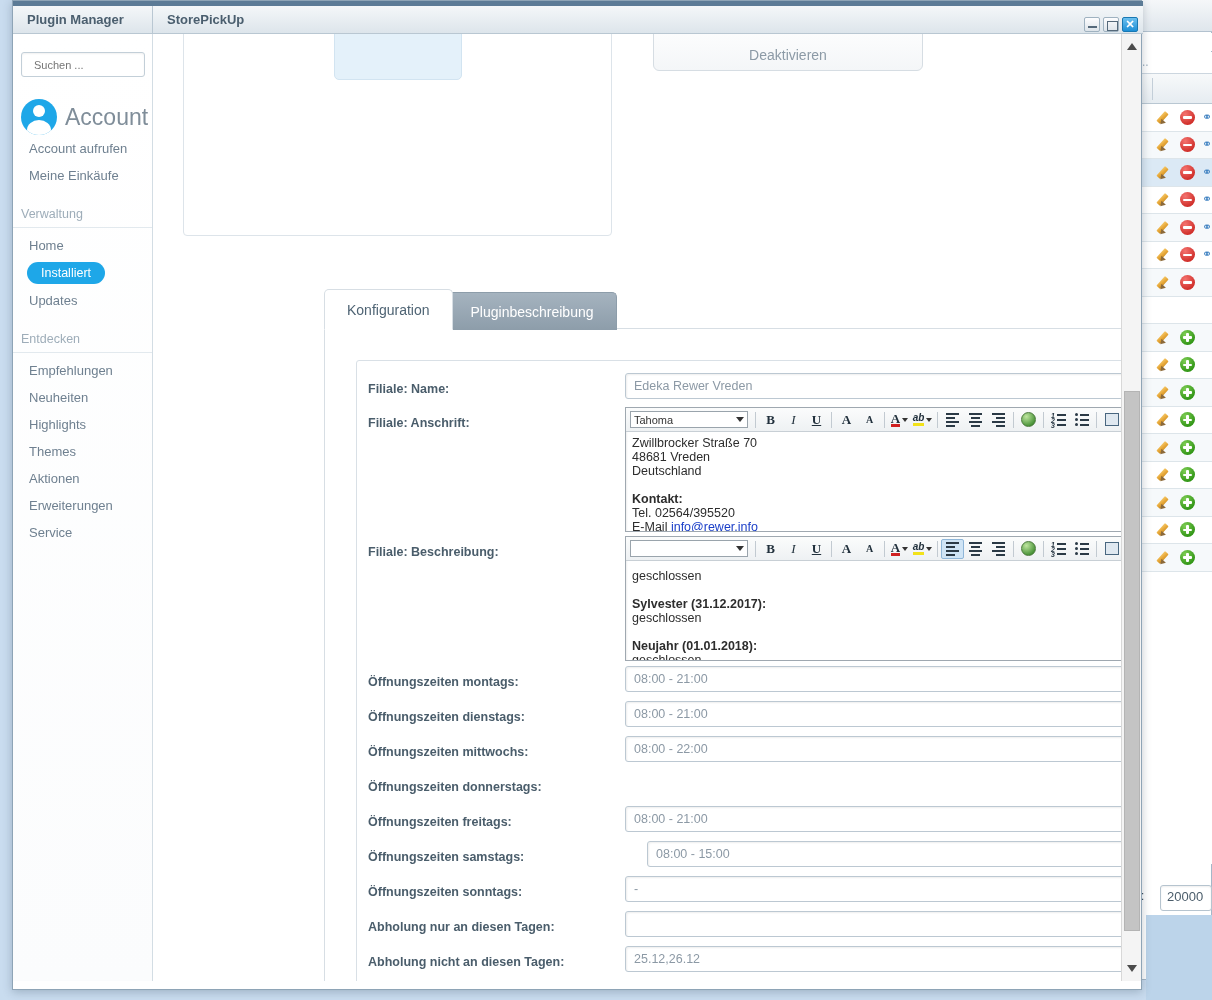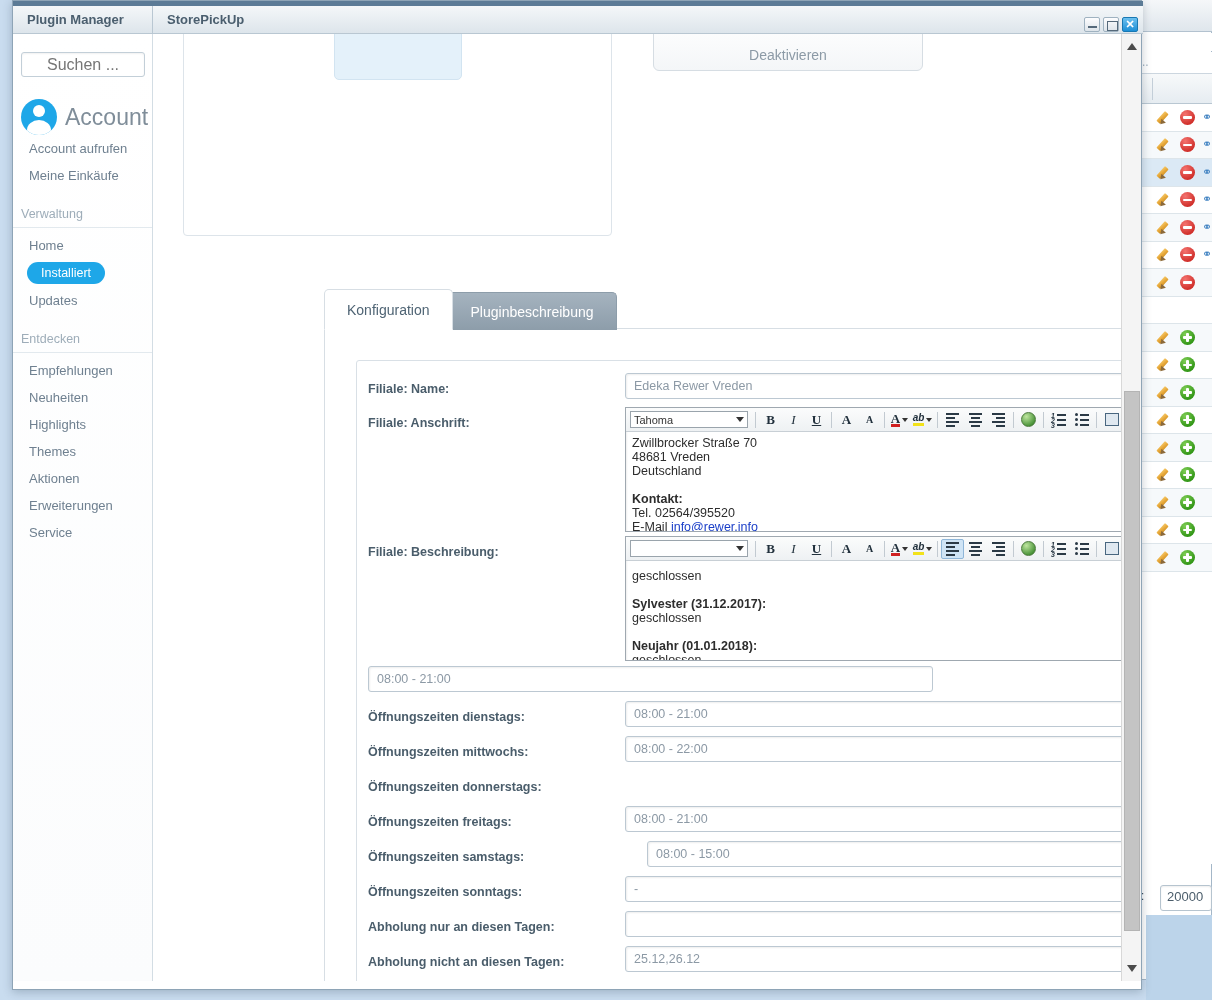--- a/index.html
+++ b/index.html
@@ -161,21 +161,21 @@
 
   
   #sidebar {
     position: absolute; left: 0; top: 33px; width: 140px; height: 947px;
     background: linear-gradient(#ffffff, #fbfcfd);
     border-right: 1px solid #d3dde4;
   }
   #side-search {
     display: block; margin: 18px 8px 0 8px; width: 124px; height: 25px;
     border: 1px solid #c3cfd8; border-radius: 3px; background: #fff;
-    padding: 0 25px; font-size: 16px; color: #9aa9b5;
+    padding: 0 12px; font-size: 11px; color: #9aa9b5;
     font-family: "Liberation Sans", sans-serif;
     box-shadow: inset 0 1px 2px rgba(0,0,0,.06);
   }
   #account-block {
     display: flex; align-items: center; gap: 8px; margin: 22px 0 0 8px;
   }
   #avatar {
     width: 36px; height: 36px; border-radius: 50%;
     background: #1ea7e8; position: relative; overflow: hidden; flex: 0 0 auto;
   }
@@ -734,20 +734,21 @@
                   <div><b>Neujahr (01.01.2018):</b></div>
                   <div>geschlossen</div>
 
                 </div>
               </div>
             </div>
           </div>
 
           <div id="simple-rows">
               <div class="frow" style="margin-top: 5px;">
+                <div class="flabel">Öffnungszeiten montags:</div>
                 <div class="fctl"><input class="ftext" readonly="" value="08:00 - 21:00" style=""></div>
               </div>
               <div class="frow" style="margin-top: 5px;">
                 <div class="flabel">Öffnungszeiten dienstags:</div>
                 <div class="fctl"><input class="ftext" readonly="" value="08:00 - 21:00" style=""></div>
               </div>
               <div class="frow" style="margin-top: 5px;">
                 <div class="flabel">Öffnungszeiten mittwochs:</div>
                 <div class="fctl"><input class="ftext" readonly="" value="08:00 - 22:00" style=""></div>
               </div>

